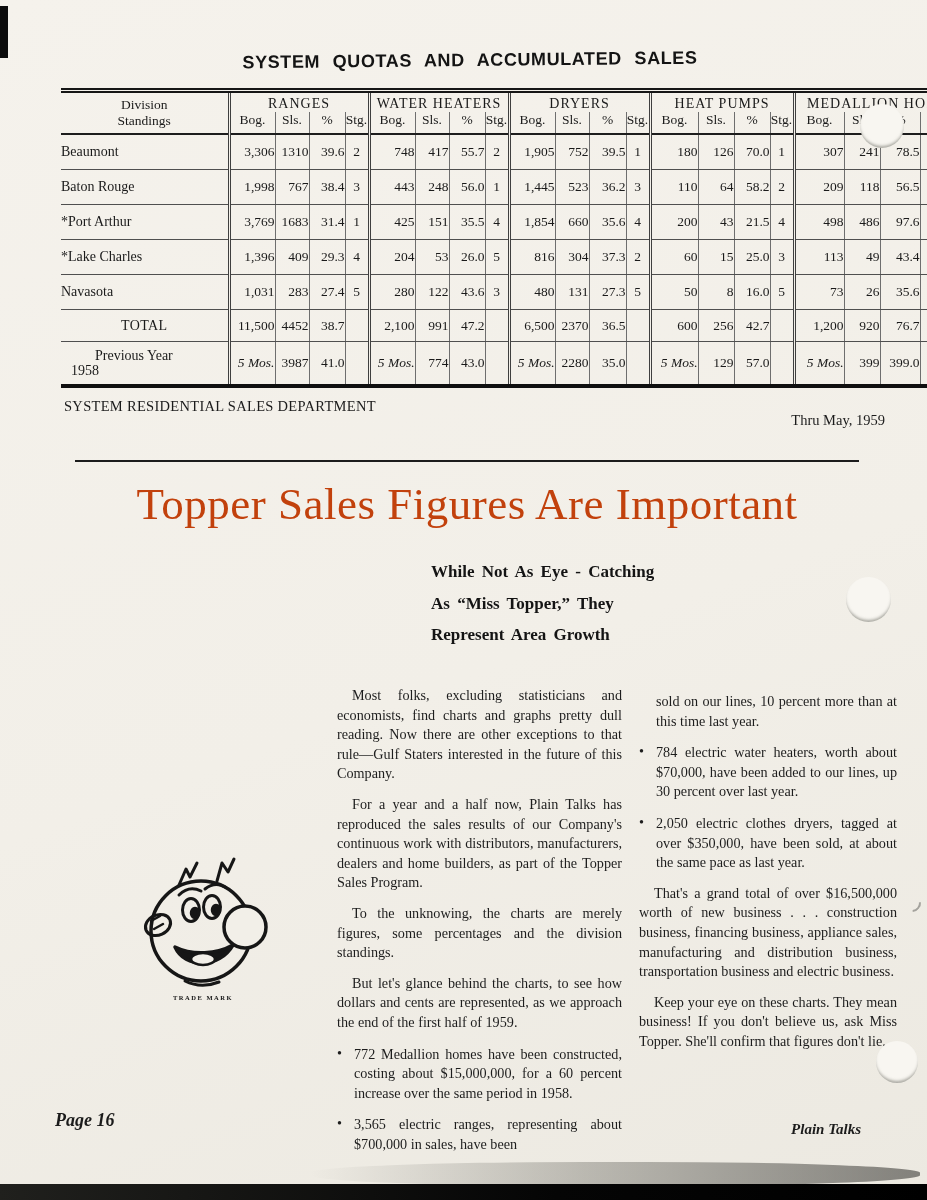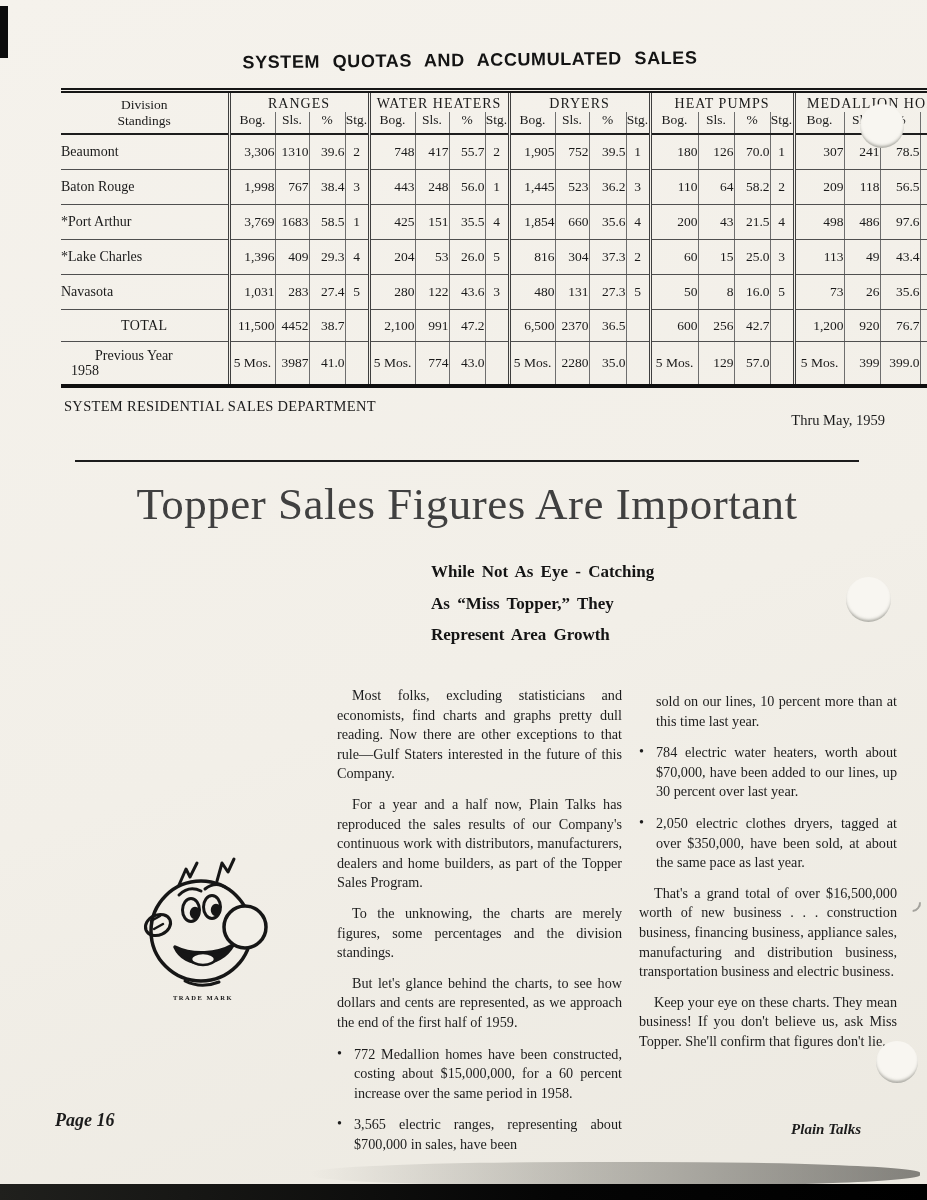--- a/index.html
+++ b/index.html
@@ -36,28 +36,28 @@
   #sales-table tbody tr.r-prev td{ height:42px; border-bottom:none; }
   .c-div{ padding-left:12px; font-size:14px; }
   .r-total .c-div{ padding-left:0; text-align:center; letter-spacing:0.4px; }
   .c-prev{ padding-left:0 !important; }
   .prev1{ padding-left:34px; line-height:15px; }
   .prev2{ padding-left:10px; line-height:15px; }
   .c-bog{ text-align:right; padding-right:7px; }
   .c-sls{ text-align:right; padding-right:4px; }
   .c-pct{ text-align:right; padding-right:5px; }
   .c-stg{ text-align:center; }
-  .r-prev .c-bog{ text-align:center; padding-left:3px; padding-right:0; }
+  .r-prev .c-bog{ text-align:right; padding-left:3px; padding-right:0;font-style:italic; }
   
   #dept-line{ position:absolute; left:64px; top:398px; font-size:14.5px; letter-spacing:0.3px; }
   #thru-line{ position:absolute; right:42px; top:412px; font-size:14.5px; }
   
   #headline-rule{ position:absolute; left:75px; top:460px; width:784px; height:2px; background:#1c1c1c; }
   #headline{ position:absolute; left:75px; top:478px; width:784px; text-align:center;
-             font-size:45px; letter-spacing:0.5px; color:#404040; }
+             font-size:45px; letter-spacing:0.5px; color:#c2410c; }
   #subtitle{ position:absolute; left:431px; top:556px; font-size:17px; font-weight:bold;
              line-height:31.5px; word-spacing:3px; color:#141414; }
   .col{ position:absolute; font-size:14.2px; line-height:19.6px; text-align:justify; color:#1d1d1d; }
   #col1{ left:337px; top:686px; width:285px; }
   #col2{ left:639px; top:692px; width:258px; }
   .para{ margin:0; padding-top:11px; text-indent:15px; }
   .para.first{ padding-top:0; }
   .bullet{ position:relative; margin:12px 0 0 0; padding-left:17px; }
   .bullet::before{ content:"\2022"; position:absolute; left:0; top:-1px; }
   .cont{ margin:0; padding-left:17px; }
@@ -189,21 +189,21 @@
       <td class="c-stg sub">2</td>
       <td class="c-bog grp">209</td>
       <td class="c-sls sub">118</td>
       <td class="c-pct sub">56.5</td>
       <td class="c-stg sub">3</td>
     </tr>
     <tr>
       <td class="c-div">*Port Arthur</td>
       <td class="c-bog grp">3,769</td>
       <td class="c-sls sub">1683</td>
-      <td class="c-pct sub">58.5</td>
+      <td class="c-pct sub">31.4</td>
       <td class="c-stg sub">1</td>
       <td class="c-bog grp">425</td>
       <td class="c-sls sub">151</td>
       <td class="c-pct sub">35.5</td>
       <td class="c-stg sub">4</td>
       <td class="c-bog grp">1,854</td>
       <td class="c-sls sub">660</td>
       <td class="c-pct sub">35.6</td>
       <td class="c-stg sub">4</td>
       <td class="c-bog grp">200</td>

